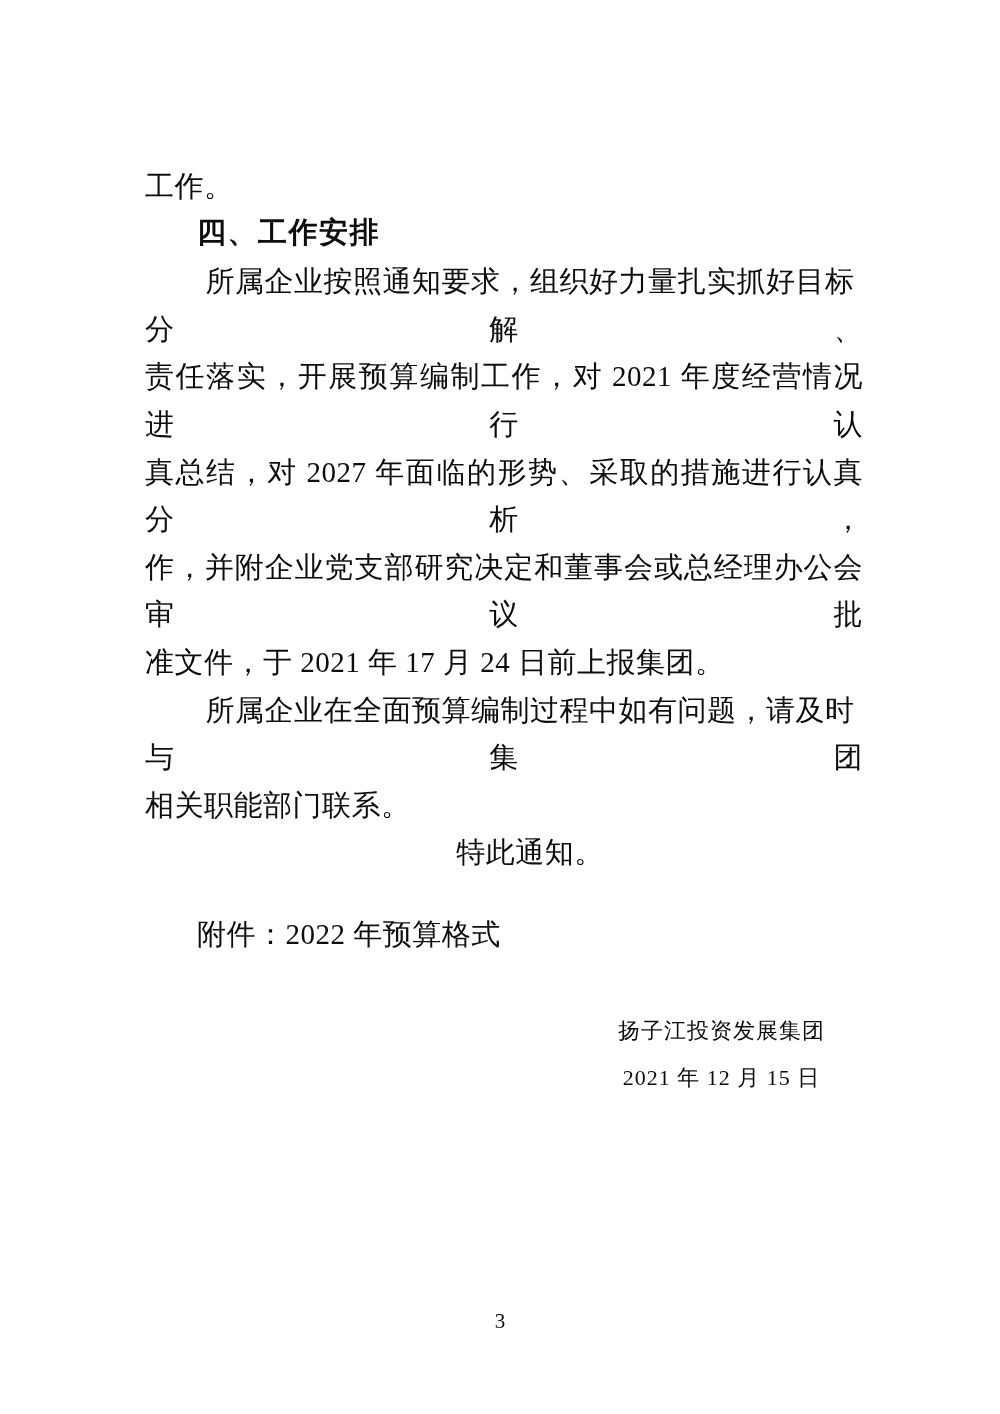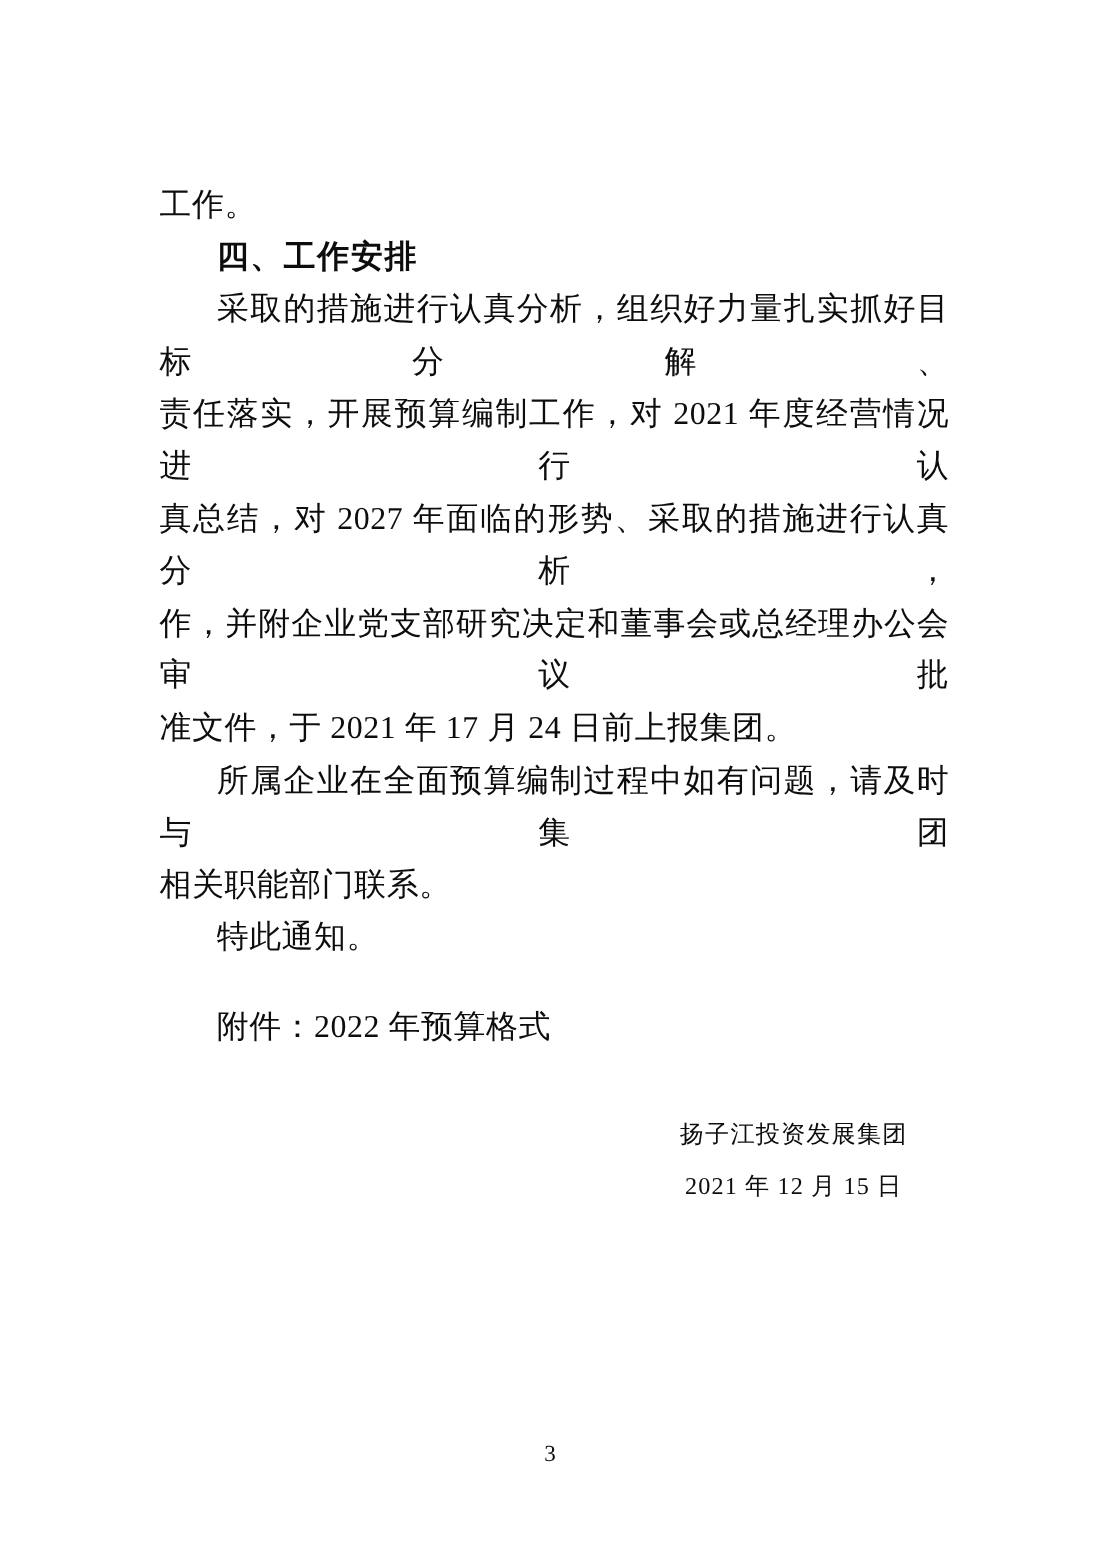--- a/index.html
+++ b/index.html
@@ -30,23 +30,24 @@
     white-space: nowrap;
   }
   .fill {
     white-space: normal;
     text-align: justify;
     text-align-last: justify;
     text-justify: inter-character;
   }
   .indent {
     text-indent: 52px;
+    text-align: center;
   }
   .heading {
-    font-family: Liberation Serif, serif;
+    font-family: Liberation Mono, monospace;
     font-weight: bold;
     text-indent: 52px;
     letter-spacing: 1.5px;
   }
   .attachment-line {
     margin-top: 34px;
     text-indent: 52px;
     min-height: 47.6px;
     white-space: nowrap;
   }
@@ -75,21 +76,21 @@
 </head>
 <body>
 
 <div class="page">
   <div class="content">
 
     <div class="line">工作。</div>
 
     <div class="line heading">四、工作安排</div>
 
-    <div class="line fill indent">采取的措施进行认真分析，组织好力量扎实抓好目标分解、</div>
+    <div class="line fill indent">所属企业按照通知要求，组织好力量扎实抓好目标分解、</div>
     <div class="line fill">责任落实，开展预算编制工作，对 2021 年度经营情况进行认</div>
     <div class="line fill">真总结，对 2027 年面临的形势、采取的措施进行认真分析，</div>
     <div class="line fill">作，并附企业党支部研究决定和董事会或总经理办公会审议批</div>
     <div class="line">准文件，于 2021 年 17 月 24 日前上报集团。</div>
 
 
     <div class="line fill indent">所属企业在全面预算编制过程中如有问题，请及时与集团</div>
     <div class="line">相关职能部门联系。</div>
 
     <div class="line indent">特此通知。</div>

